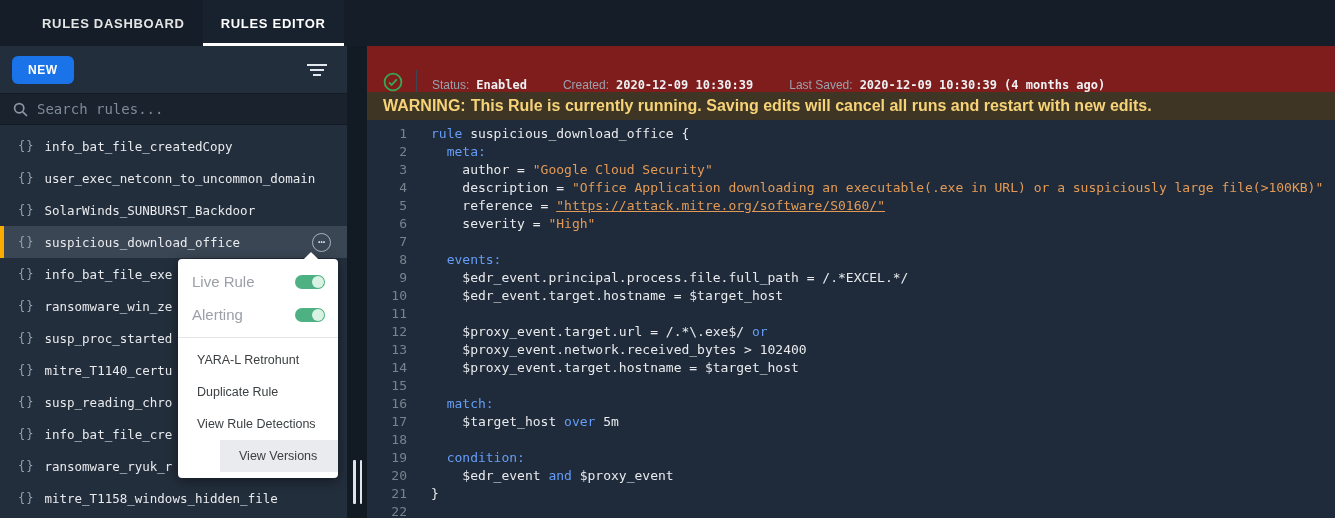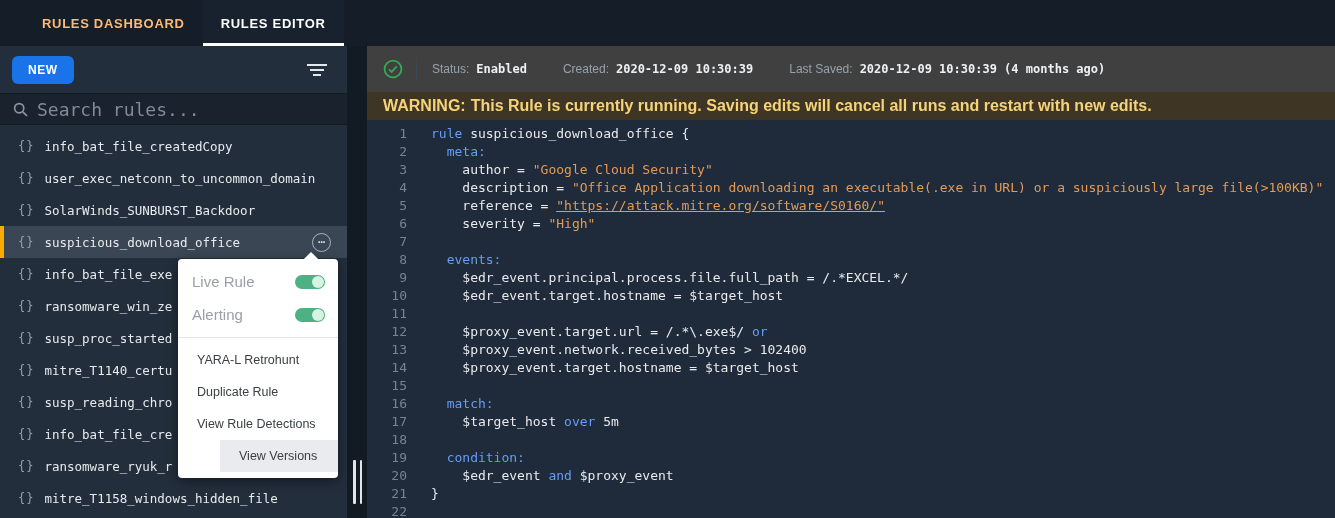--- a/index.html
+++ b/index.html
@@ -2,60 +2,60 @@
 <html><head>
 <meta charset="utf-8">
 <style>
   * { margin:0; padding:0; box-sizing:border-box; }
   html,body { background:#0e141d; }
   .page { position:relative; width:1335px; height:518px; overflow:hidden;
           font-family:"Liberation Sans", sans-serif; background:#141d28; }
 
   
   .topbar { height:46px; background:#141d28; display:flex; align-items:stretch; padding-left:24px; }
-  .tab { display:flex; align-items:center; padding:0 18px; color:#fdba74;
+  .tab { display:flex; align-items:center; padding:0 18px; color:#e5e5e5;
          font-weight:700; font-size:13px; letter-spacing:.7px; cursor:pointer; }
   .tab.active { color:#ffffff; box-shadow: inset 0 -3px 0 #ffffff; background:#18222e; }
 
   .body { display:flex; height:472px; }
 
   
   .sidebar { width:347px; background:#232e3c; display:flex; flex-direction:column; flex:none; }
   .sidebar-top { height:47px; display:flex; align-items:center; justify-content:space-between;
                  padding:0 20px 0 12px; }
   .new-btn { background:#1a73e8; color:#fff; border:none; border-radius:6px;
              font-family:"Liberation Sans", sans-serif; font-weight:700; font-size:12px;
              letter-spacing:.5px; padding:7px 16px; cursor:pointer; }
   .filter-icon { cursor:pointer; display:flex; align-items:center; }
 
   .search-row { height:32px; background:#19222d; display:flex; align-items:center;
                 padding:0 13px; gap:9px; border-top:1px solid #121a24; border-bottom:1px solid #121a24; }
   .search-input { flex:1; background:transparent; border:none; outline:none; color:#dfe5ea;
-                  font-family:"DejaVu Sans Mono", monospace; font-size:18px; }
+                  font-family:"DejaVu Sans Mono", monospace; font-size:14px; }
   .search-input::placeholder { color:#7f8b98; }
 
   .rule-list { flex:1; padding-top:5px; overflow:hidden; }
   .rule-row { height:32px; display:flex; align-items:center; gap:10px; padding:0 14px;
               border-left:4px solid transparent; position:relative; color:#e8eaed;
               font-family:"DejaVu Sans Mono", monospace; font-size:12.5px; white-space:nowrap;
               cursor:pointer; overflow:hidden; }
   .rule-row.selected { background:#3b4654; border-left-color:#f9ab00; }
   .brace-icon { color:#93a0ad; font-size:12px; letter-spacing:1px; flex:none; }
   .kebab { position:absolute; right:16px; width:19px; height:19px; border:1.5px solid #a9b4bf;
            border-radius:50%; color:#dfe5ea; display:flex; align-items:center; justify-content:center;
            font-size:12px; line-height:1; background:transparent; cursor:pointer; }
 
   
   .gutter { width:20px; background:#121a24; position:relative; flex:none; }
   .splitter-handle { position:absolute; left:6px; top:414px; display:flex; gap:4px; cursor:col-resize; }
   .splitter-handle i { display:block; width:2.5px; height:44px; background:#dfe5ea; border-radius:1px; }
 
   
   .main { flex:1; display:flex; flex-direction:column; min-width:0; }
-  .status-bar { height:46px; background:#404040; display:flex; align-items:center; padding:0 16px; }
+  .status-bar { height:46px; background:#7f1d1d; display:flex; align-items:flex-end; padding:0 16px; }
   .vdiv { width:1px; height:22px; background:#3a4755; margin:0 15px 0 13px; flex:none; }
   .sb-group { margin-right:36px; font-size:12px; color:#98a2ad; white-space:nowrap; }
   .sb-value { color:#eef1f4; font-family:"DejaVu Sans Mono", monospace; font-weight:700;
               font-size:12px; margin-left:7px; }
 
   .warning-bar { height:28px; background:#3e3525; display:flex; align-items:center;
                  padding:14px 16px; font-size:16px; color:#f7d377; white-space:nowrap; overflow:hidden; }
   .warn-prefix { font-weight:700; margin-right:5px; }
   .warn-text { font-weight:600; }
 

